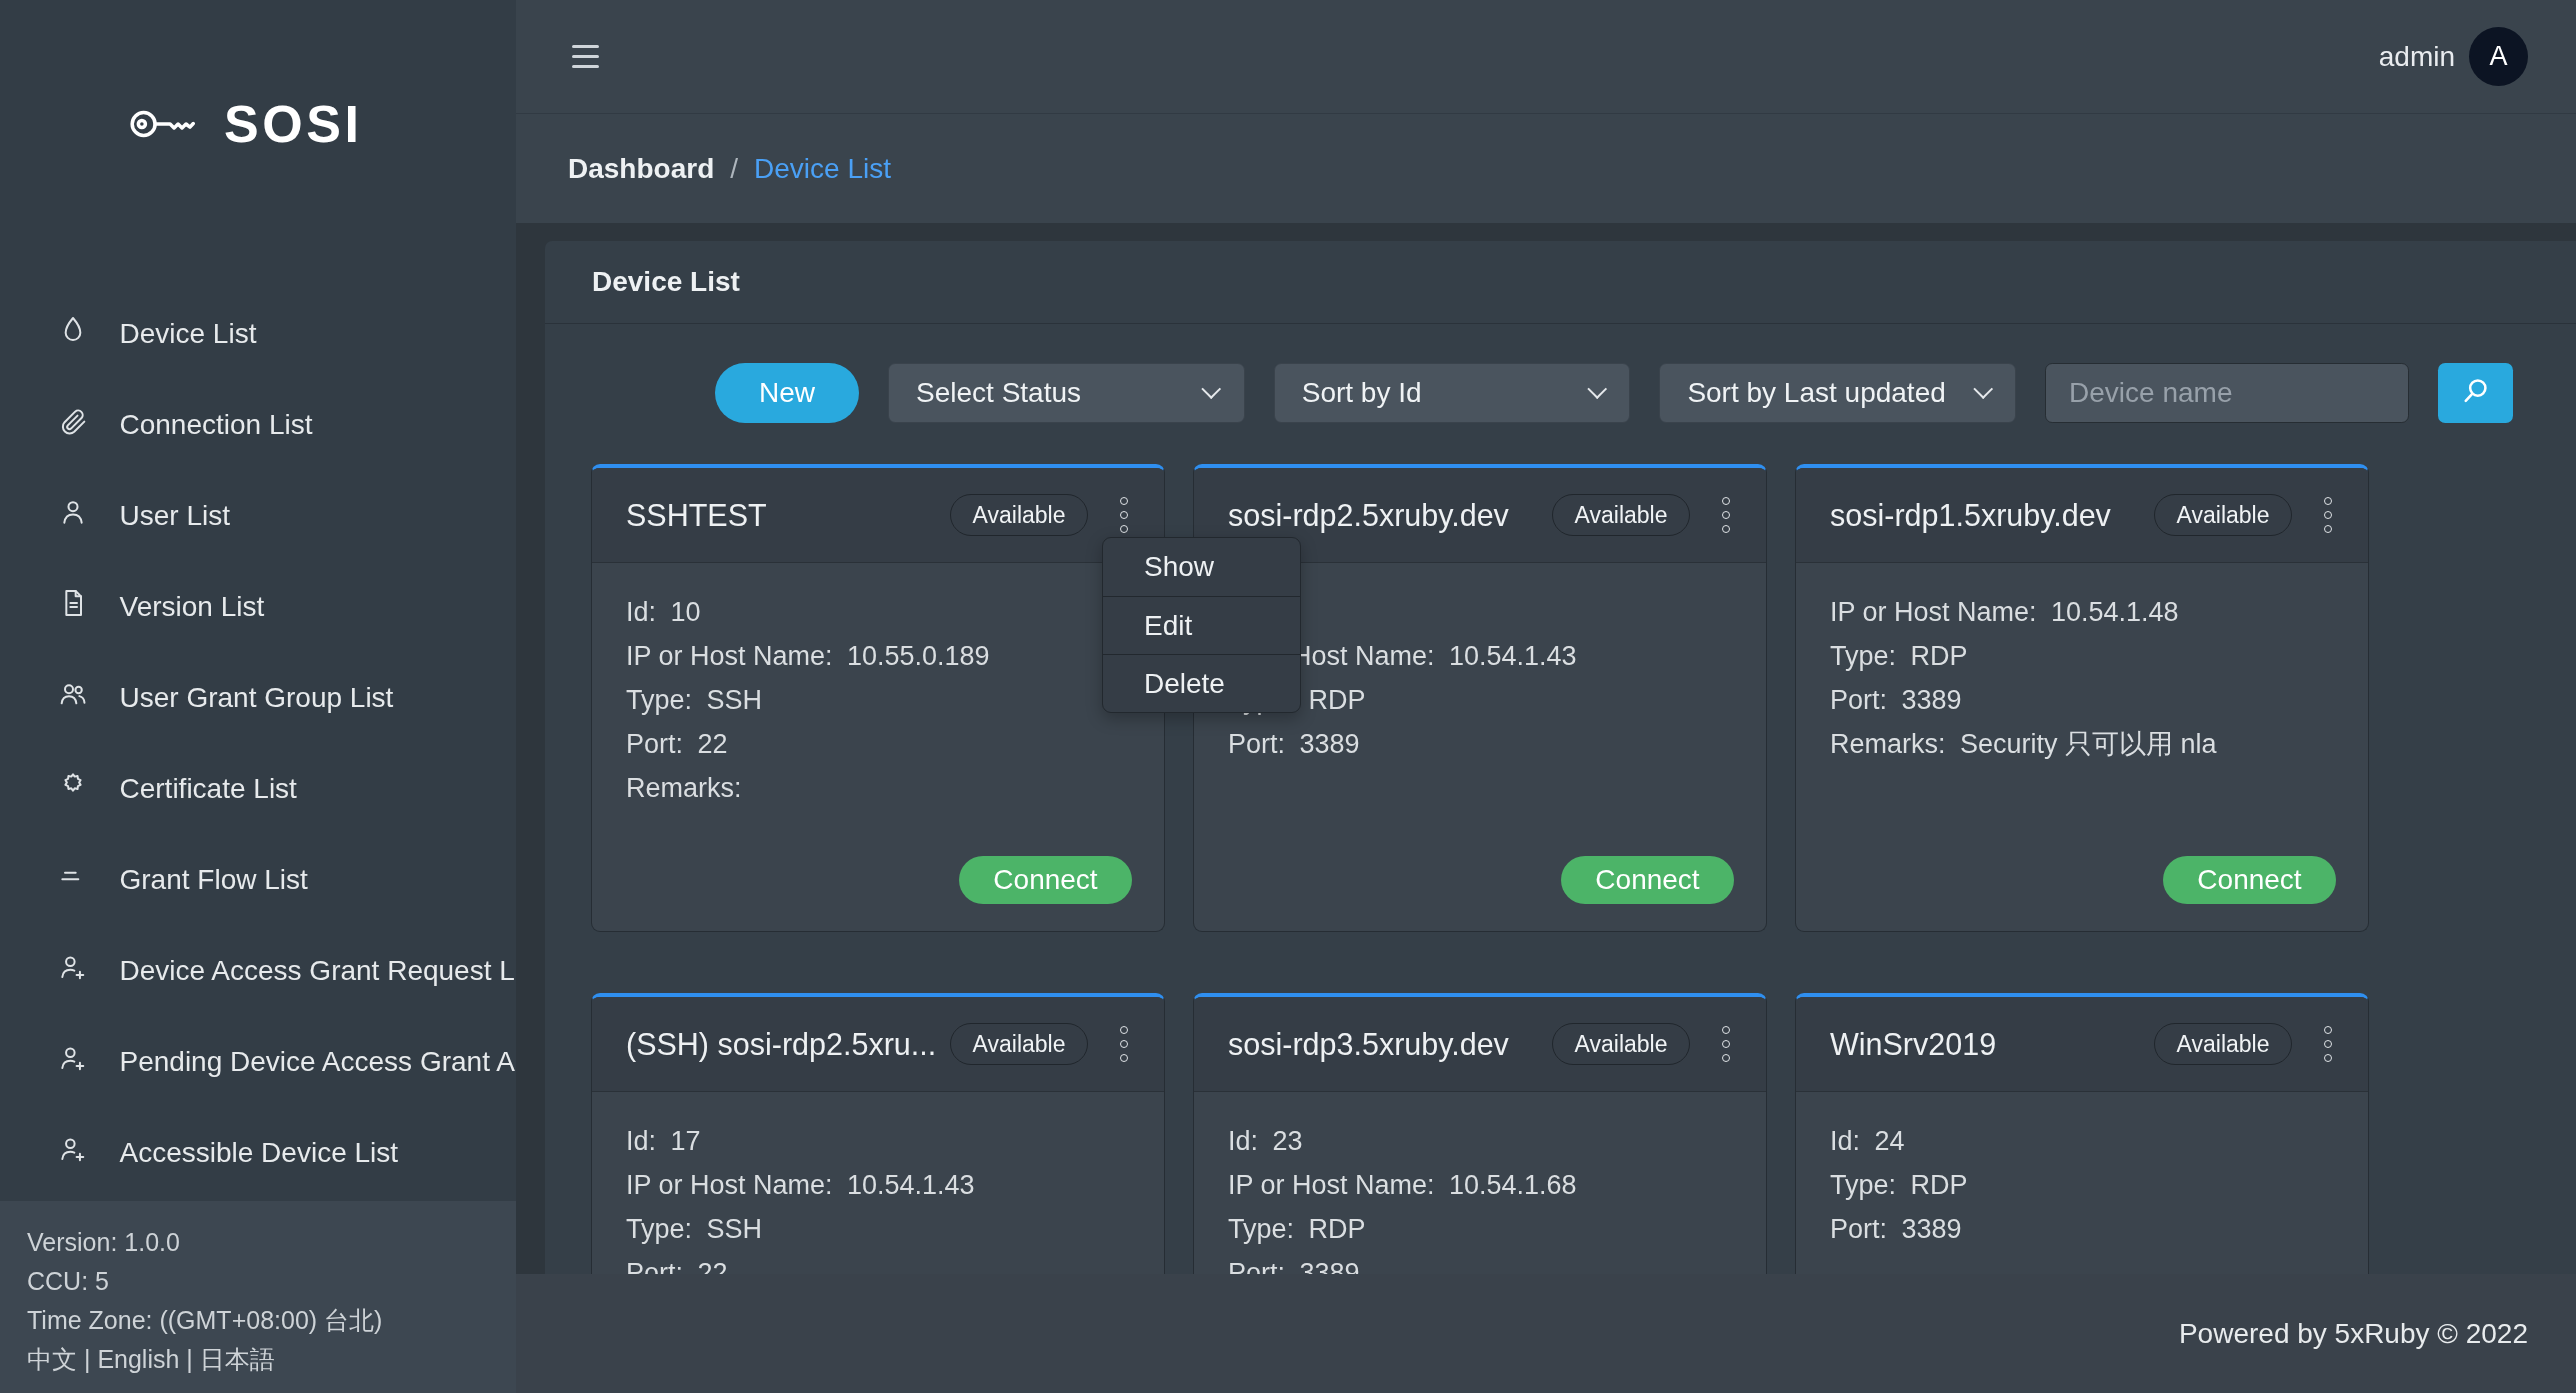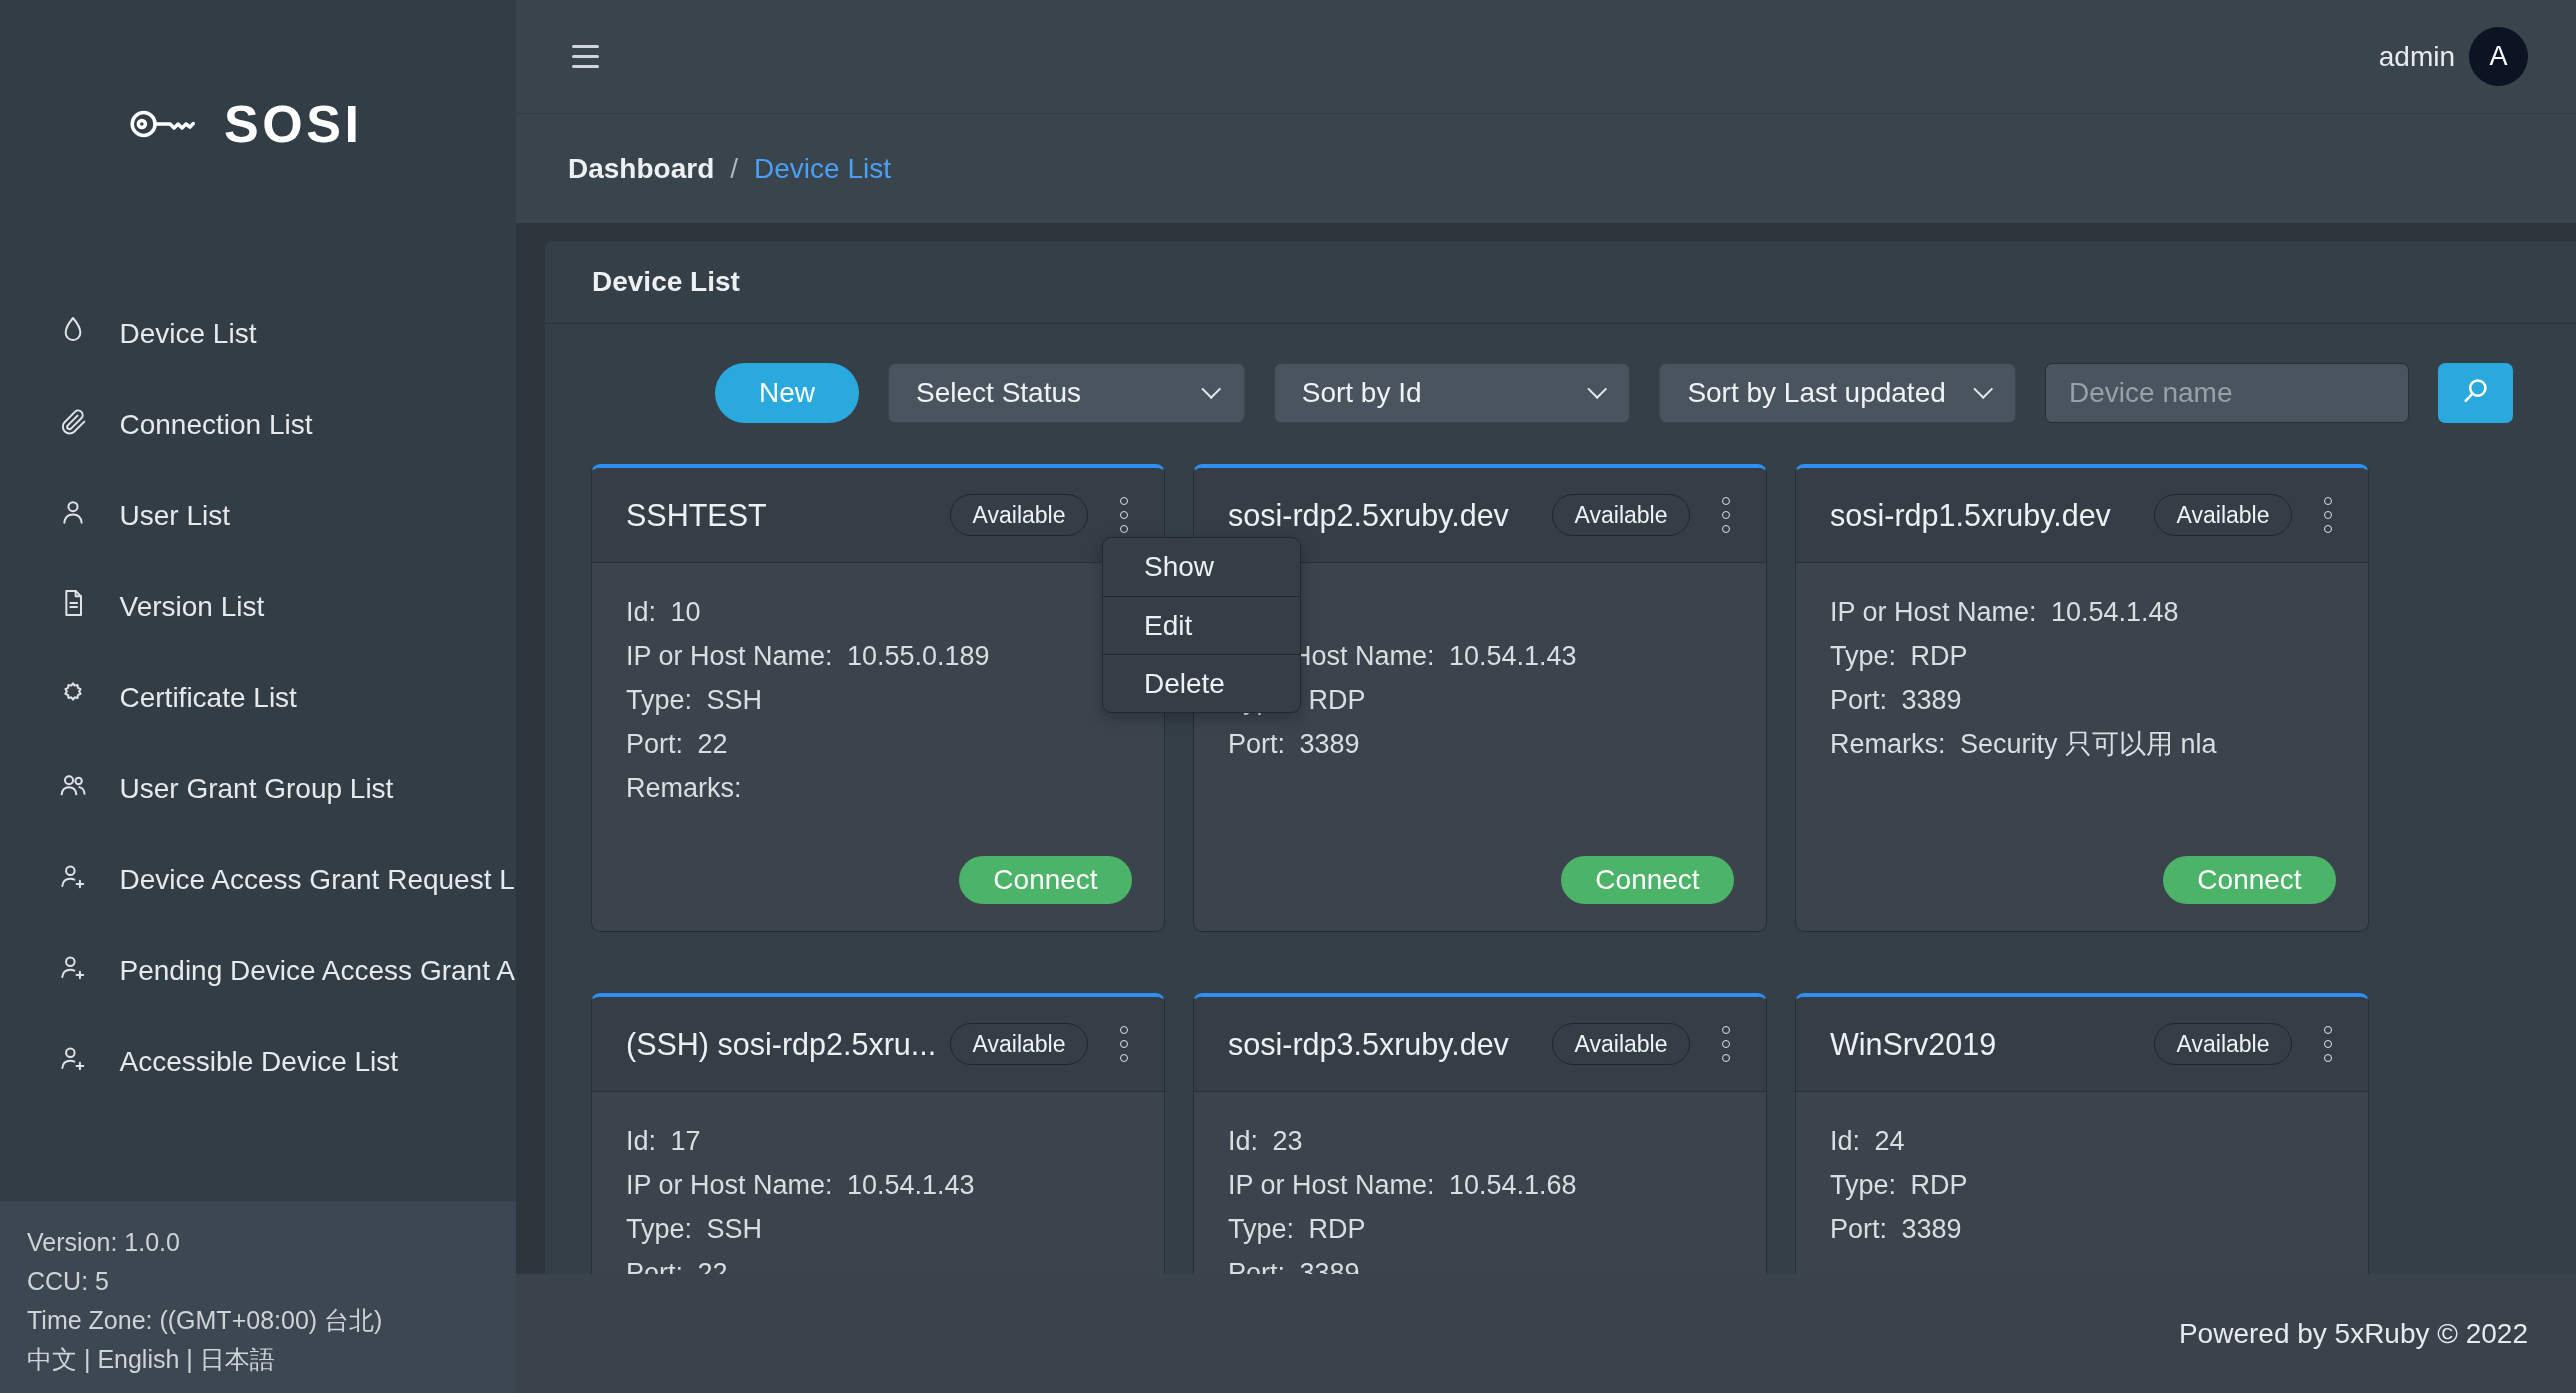--- a/index.html
+++ b/index.html
@@ -122,32 +122,39 @@
         <div class="nav-item">
           <span><svg width="32" height="32" viewBox="0 0 24 24" fill="none" stroke="#dfe3e6" stroke-width="1.5" stroke-linecap="round" stroke-linejoin="round">
               <path d="M7 3h7l4 4v14H7z"></path>
               <path d="M14 3v4h4"></path>
               <path d="M10 12h5M10 15h5"></path>
             </svg></span>
           <span>Version List</span>
         </div>
         <div class="nav-item">
           <span><svg width="32" height="32" viewBox="0 0 24 24" fill="none" stroke="#dfe3e6" stroke-width="1.5" stroke-linecap="round" stroke-linejoin="round">
-              <path d="M12 4l1.3 1.7 2.1-.5.3 2.2 2 .9-1.1 1.8 1.1 1.8-2 .9-.3 2.2-2.1-.5L12 16.2l-1.3-1.7-2.1.5-.3-2.2-2-.9 1.1-1.8-1.1-1.8 2-.9.3-2.2 2.1.5z"></path>
-            </svg></span>
-          <span>Certificate List</span>
-        </div>
-        <div class="nav-item">
-          <span><svg width="32" height="32" viewBox="0 0 24 24" fill="none" stroke="#dfe3e6" stroke-width="1.5" stroke-linecap="round" stroke-linejoin="round">
               <circle cx="9" cy="8.5" r="3"></circle>
               <path d="M3.5 19c.4-3.4 2.5-5.3 5.5-5.3s5.1 1.9 5.5 5.3"></path>
               <circle cx="16.2" cy="9" r="2.4"></circle>
               <path d="M16.8 13.6c2.3.5 3.6 2.2 3.8 5"></path>
             </svg></span>
           <span>User Grant Group List</span>
+        </div>
+        <div class="nav-item">
+          <span><svg width="32" height="32" viewBox="0 0 24 24" fill="none" stroke="#dfe3e6" stroke-width="1.5" stroke-linecap="round" stroke-linejoin="round">
+              <path d="M12 4l1.3 1.7 2.1-.5.3 2.2 2 .9-1.1 1.8 1.1 1.8-2 .9-.3 2.2-2.1-.5L12 16.2l-1.3-1.7-2.1.5-.3-2.2-2-.9 1.1-1.8-1.1-1.8 2-.9.3-2.2 2.1.5z"></path>
+            </svg></span>
+          <span>Certificate List</span>
+        </div>
+        <div class="nav-item">
+          <span><svg width="32" height="32" viewBox="0 0 24 24" fill="none" stroke="#dfe3e6" stroke-width="1.5" stroke-linecap="round" stroke-linejoin="round">
+              <path d="M6 9.5h8"></path>
+              <path d="M4 14.5h12"></path>
+            </svg></span>
+          <span>Grant Flow List</span>
         </div>
         <div class="nav-item">
           <span><svg width="32" height="32" viewBox="0 0 24 24" fill="none" stroke="#dfe3e6" stroke-width="1.5" stroke-linecap="round" stroke-linejoin="round">
               <circle cx="10" cy="8" r="3.2"></circle>
               <path d="M4 19.5c.4-3.5 2.6-5.4 6-5.4 1.1 0 2.1.2 3 .6"></path>
               <path d="M17.2 15.5v5M14.7 18h5"></path>
             </svg></span>
           <span>Device Access Grant Request List</span>
         </div>
         <div class="nav-item">

